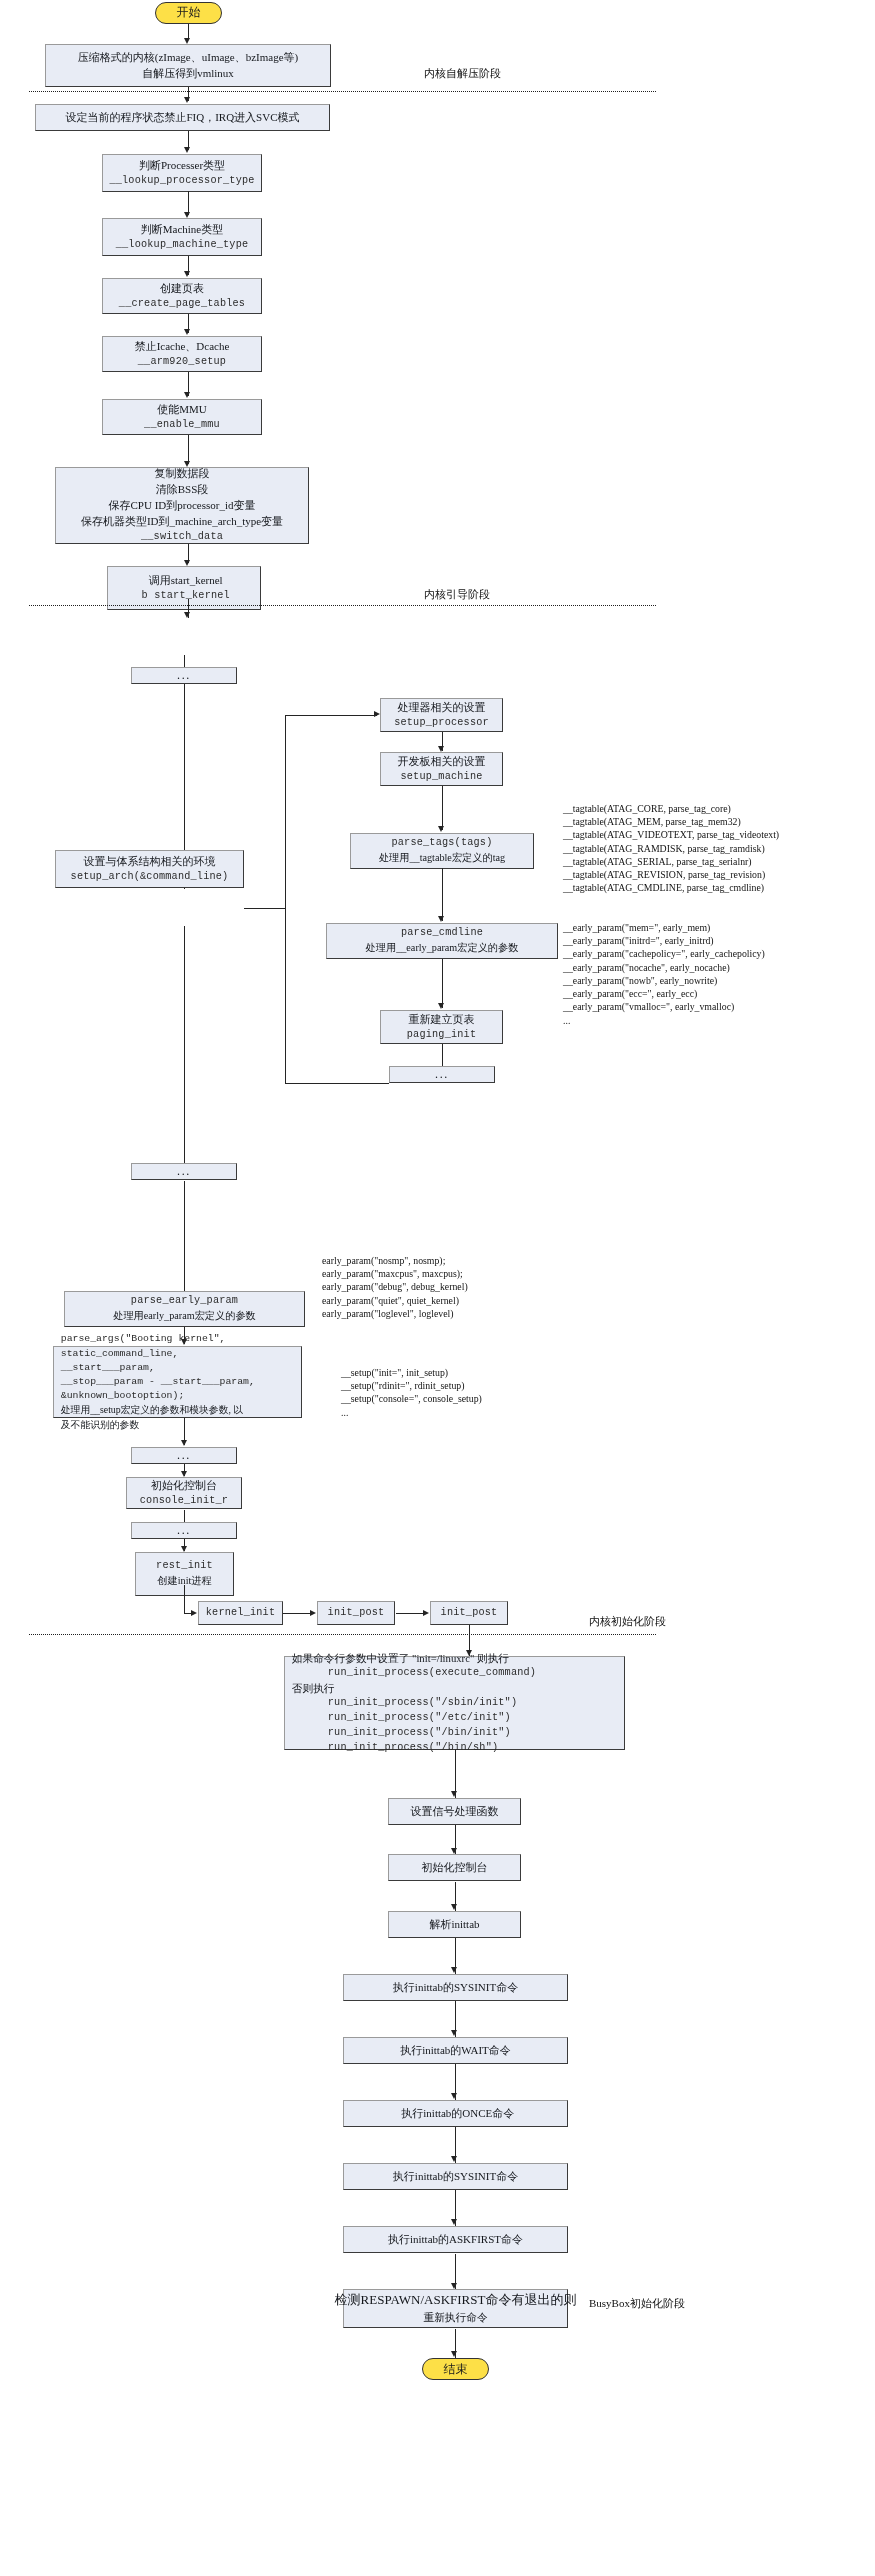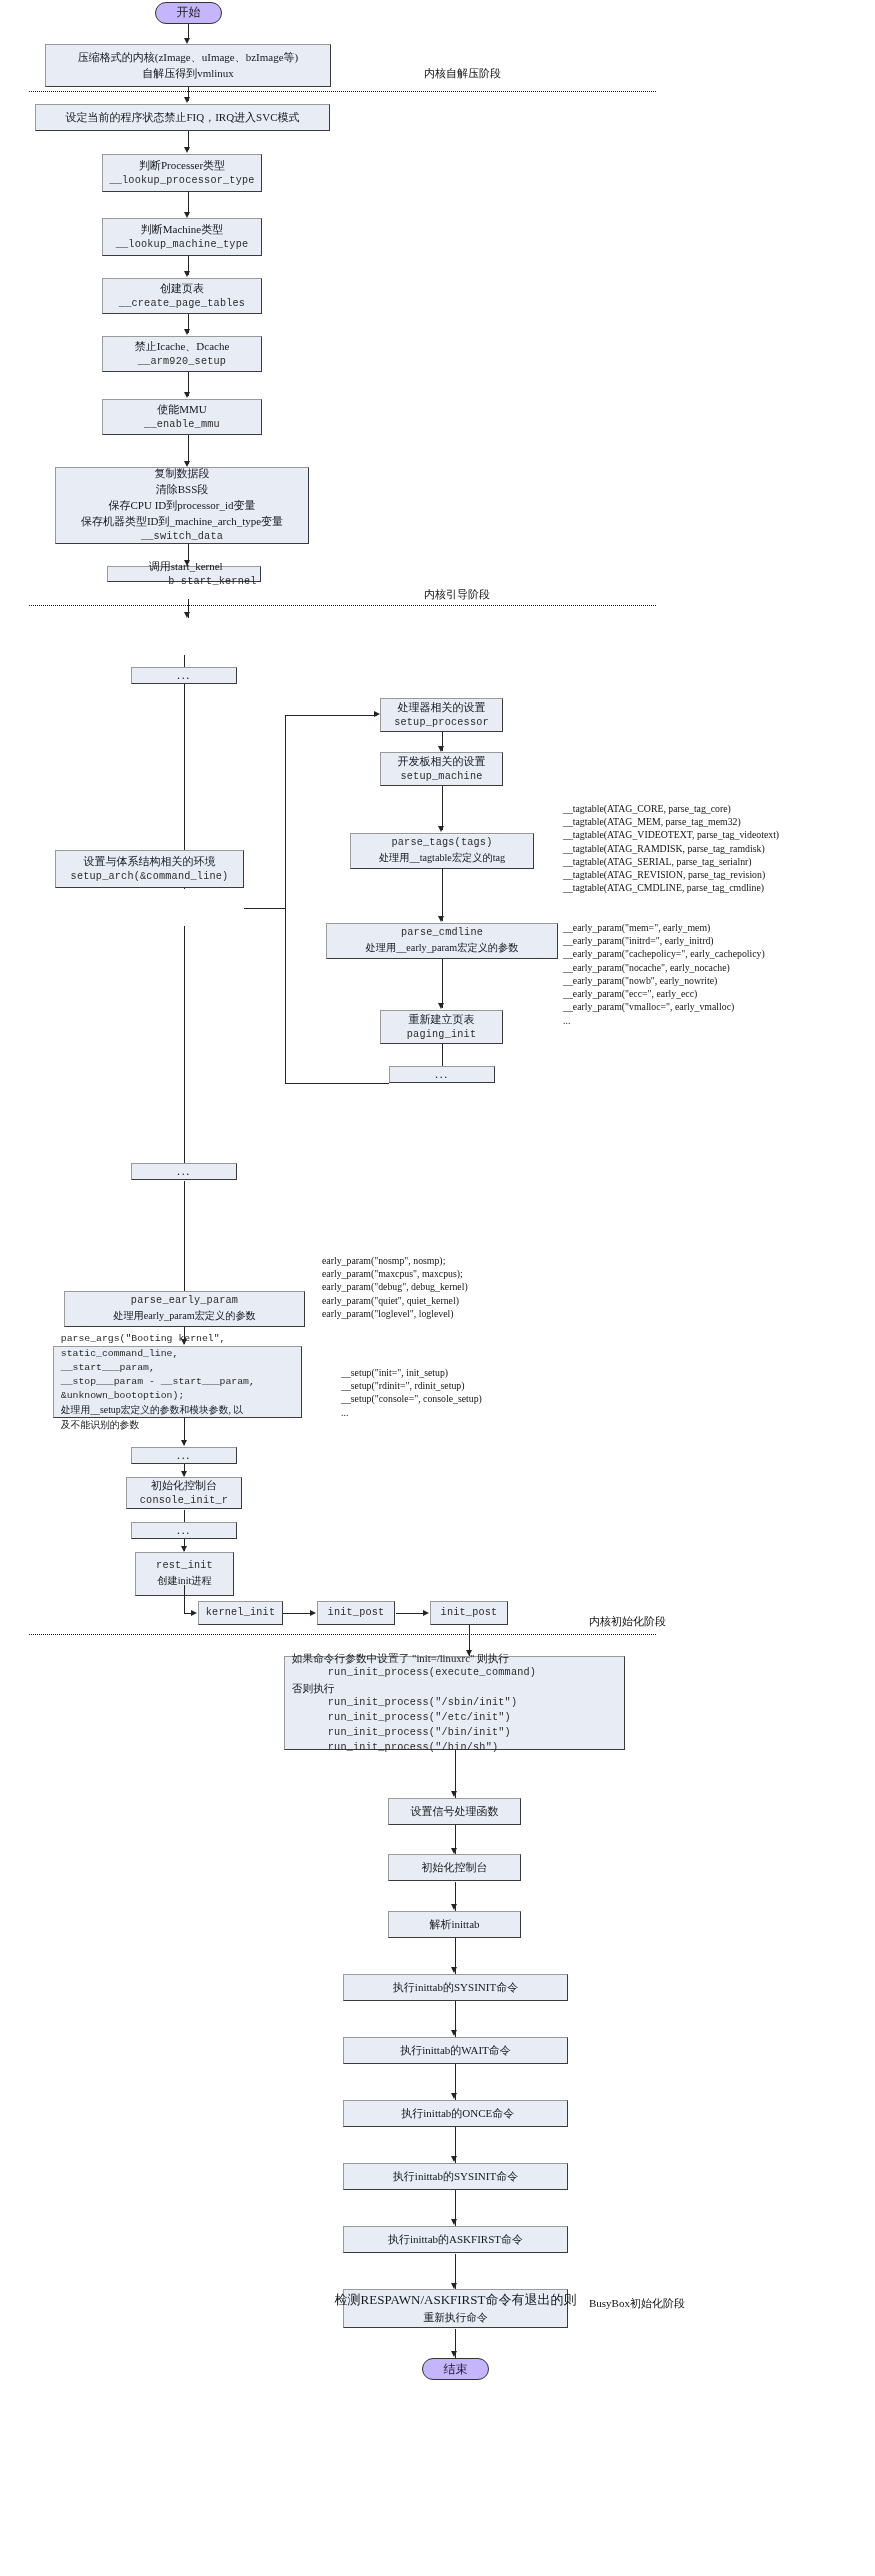--- a/index.html
+++ b/index.html
@@ -42,21 +42,21 @@
   .node.left { align-items: flex-start; text-align: left; padding-left: 6.8px; }
   .node.left .mono, .node.left .monol, .node.left .cn { white-space: nowrap; }
 
   
   .node.dots { font-family:"Liberation Serif",serif; font-size: 12px; letter-spacing:1.7px; }
 
   
   .term {
     position: absolute;
     box-sizing: border-box;
-    background: #c4b5fd;
+    background: #fde047;
     border: 1.3px solid #333;
     border-radius: 19px;
     display:flex; align-items:center; justify-content:center;
     font-size: 12px;
     font-family: "Liberation Serif","DejaVu Serif",serif;
   }
 
   
   .vline {
     position: absolute;
@@ -172,21 +172,21 @@
   <div class="node" style="left:55px; top:467px; width:254px; height:77px;">
     <span class="cn">复制数据段</span>
     <span class="cn">清除BSS段</span>
     <span class="cn">保存CPU ID到processor_id变量</span>
     <span class="cn">保存机器类型ID到_machine_arch_type变量</span>
     <span class="mono">__switch_data</span>
   </div>
   <div class="vline" style="left:188px; top:544px; height:19px;"></div>
   <div class="arrow-down" style="left:184px; top:560px;"></div>
 
-  <div class="node left" style="left:107px; top:566px; width:154px; height:16px; align-items:flex-end;">
+  <div class="node left" style="left:107px; top:566px; width:154px; height:44px; align-items:center;">
     <span class="cn" style="text-align:center;width:100%;">调用start_kernel</span>
     <span class="mono">b        start_kernel</span>
   </div>
 
   <div class="sep" style="left:29px; top:605px; width:627px;"></div>
   <div class="stage-label" style="left:424px; top:587px;">内核引导阶段</div>
 
   <div class="vline" style="left:188px; top:599px; height:19px;"></div>
   <div class="arrow-down" style="left:184px; top:612px;"></div>
 

